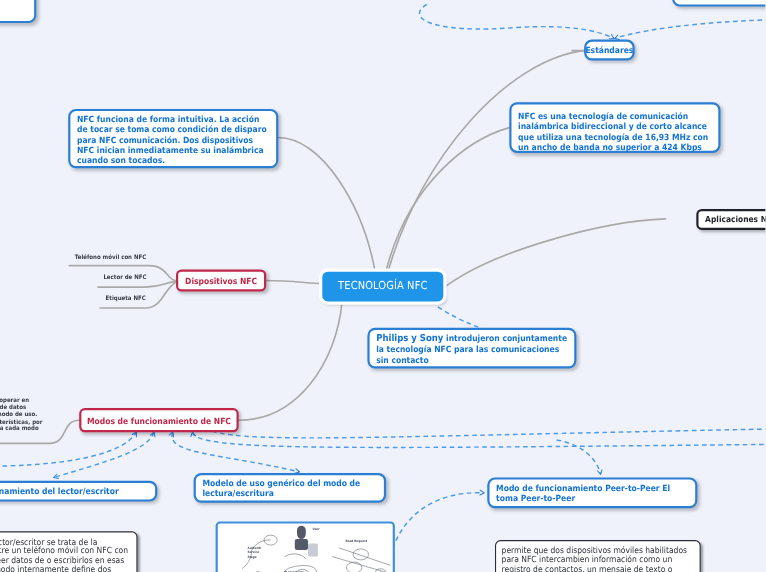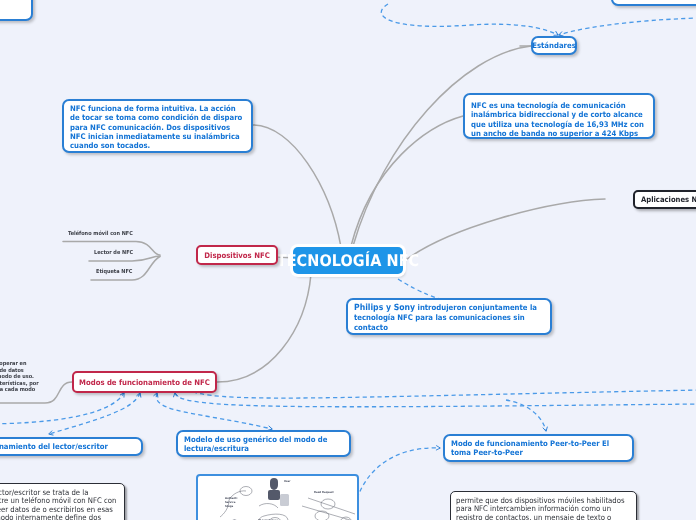--- a/index.html
+++ b/index.html
@@ -3,22 +3,22 @@
 <meta charset="utf-8">
 <style>
   html,body{margin:0;padding:0;}
   body{width:696px;height:520px;overflow:hidden;background:#eff2fb;
        font-family:"DejaVu Sans",sans-serif;font-stretch:condensed;
        -webkit-font-smoothing:antialiased;text-rendering:geometricPrecision;}
   #stage{position:relative;width:696px;height:520px;overflow:hidden;background:#eff2fb;}
   svg.links{position:absolute;left:0;top:0;width:696px;height:520px;overflow:visible;pointer-events:none;}
   .node{position:absolute;box-sizing:border-box;background:#fff;}
 
-  .root{background:#1e95e8;border-radius:5px;color:#fff;font-weight:bold;
-        font-size:16px;letter-spacing:.1px;display:flex;align-items:center;
+  .root{background:#1e95e8;border-radius:5px;color:#fff;font-weight:normal;
+        font-size:10px;letter-spacing:.1px;display:flex;align-items:center;
         justify-content:center;white-space:nowrap;
         box-shadow:0 0 0 3px #fff, 2px 3px 3px rgba(0,0,0,.22);}
 
   .bub{border:2px solid #2a7fd4;border-radius:7px;color:#1273d5;
        font-weight:bold;font-size:7.7px;line-height:9.35px;
        padding:3px 6px;box-shadow:2px 2px 3px rgba(0,0,0,.22);}
   .bub.ctr{display:flex;align-items:center;justify-content:center;padding:3px 8px;}
 
   .red{border:2px solid #c1274a;border-radius:5px;color:#c1274a;font-weight:bold;
        font-size:7.7px;display:flex;align-items:center;justify-content:center;
@@ -98,23 +98,23 @@
   <div class="node bub" style="left:611px;top:-40px;width:200px;height:46px;"></div>
 
   <div class="node bub" style="left:62px;top:99px;width:191px;height:54px;">NFC funciona de forma intuitiva. La acción de tocar se toma como condición de disparo para NFC comunicación. Dos dispositivos NFC inician inmediatamente su inalámbrica cuando son tocados.</div>
 
   <div class="node bub" style="left:463px;top:93px;width:192px;height:46px;padding-top:6px;">NFC es una tecnología de comunicación inalámbrica bidireccional y de corto alcance que utiliza una tecnología de 16,93 MHz con un ancho de banda no superior a 424 Kbps</div>
 
   <div class="node bub ctr" style="left:531px;top:36px;width:46px;height:19px;">Estándares</div>
 
   <div class="node blk" style="left:605px;top:190px;width:82px;height:19px;margin-left:28px;">Aplicaciones NFC</div>
 
-  <div class="node red" style="left:160px;top:245px;width:82px;height:20px;margin-left:36px;">Dispositivos NFC</div>
+  <div class="node red" style="left:160px;top:245px;width:82px;height:20px;">Dispositivos NFC</div>
 
-  <div class="node bub" style="left:346px;top:298px;width:206px;height:37px;"><span class="big">Philips y Sony</span> <span>introdujeron conjuntamente la tecnología NFC para las comunicaciones sin contacto</span></div>
+  <div class="node bub" style="left:334px;top:298px;width:190px;height:37px;"><span class="big">Philips y Sony</span> <span>introdujeron conjuntamente la tecnología NFC para las comunicaciones sin contacto</span></div>
 
   <div class="node red" style="left:72px;top:371px;width:145px;height:22px;">Modos de funcionamiento de NFC</div>
 
   <div class="node bub ctr" style="left:-96px;top:437px;width:239px;height:19px;">Modo de funcionamiento del lector/escritor</div>
 
   <div class="node bub" style="left:176px;top:430px;width:175px;height:27px;">Modelo de uso genérico del modo de lectura/escritura</div>
 
   <div class="node bub" style="left:443px;top:434px;width:191px;height:28px;">Modo de funcionamiento Peer-to-Peer El toma Peer-to-Peer</div>
 
   <div class="flab" style="left:68px;top:231px;">Teléfono móvil con NFC</div>

